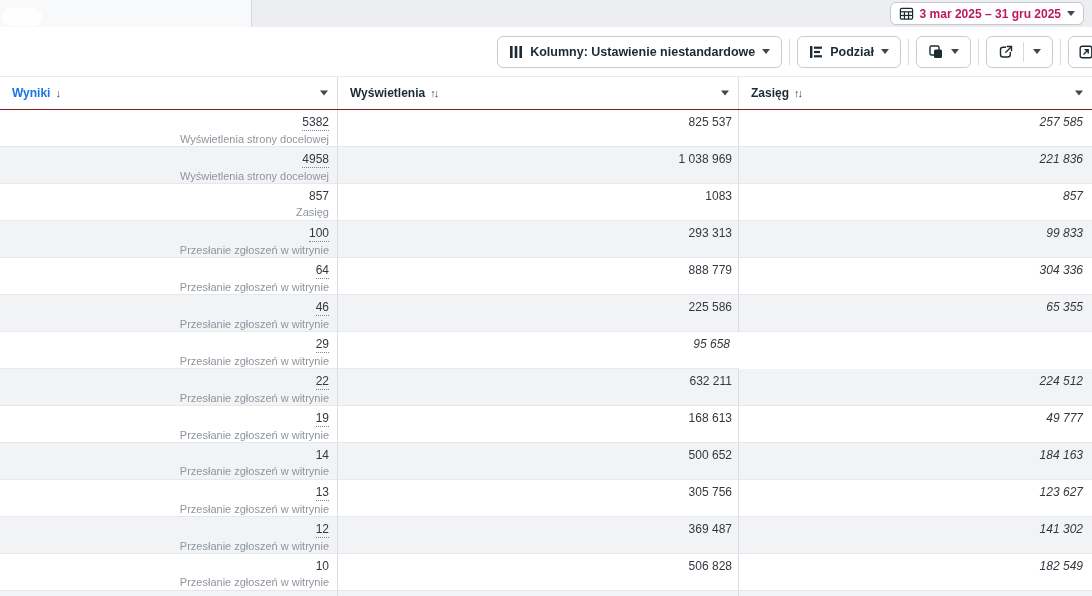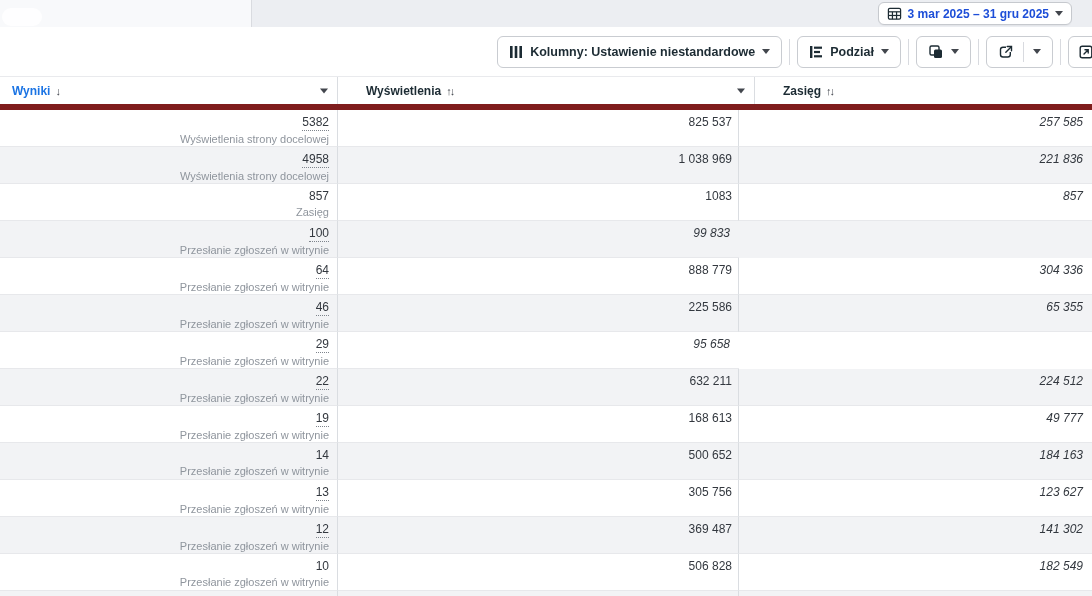--- a/index.html
+++ b/index.html
@@ -5,44 +5,44 @@
   * { margin:0; padding:0; box-sizing:border-box; }
   html,body { width:1092px; height:596px; overflow:hidden; background:#fff;
     font-family:"Liberation Sans","DejaVu Sans",sans-serif; color:#1c2b33; }
 
   
   .top-strip { position:relative; height:27px; width:100%; background:#eceef2; }
   .top-strip .left-tab { position:absolute; left:0; top:0; width:252px; height:27px;
     background:#f8f9fb; border-right:1px solid #d9dbe0; }
   .top-strip .blob { position:absolute; left:2px; top:8px; width:40px; height:18px;
     background:#ffffff; border-radius:10px; opacity:.85; }
-  .date-btn { position:absolute; right:20px; top:2px; height:23px; background:#fff;
+  .date-btn { position:absolute; right:8px; top:2px; height:23px; background:#fff;
     border:1px solid #c6c9ce; border-radius:6px; display:flex; align-items:center;
-    gap:6px; padding:0 8px; font-size:12px; font-weight:700; color:#1d4ed8;
+    gap:6px; padding:0 8px; font-size:12px; font-weight:700; color:#be185d;
     box-shadow:0 1px 1px rgba(0,0,0,.04); cursor:pointer; }
 
   
   .toolbar { height:50px; background:#fff; display:flex; align-items:center;
     justify-content:flex-end; gap:7px; padding-right:0; border-bottom:1px solid #e9eaed; }
   .tbtn { height:32px; display:flex; align-items:center; gap:7px; padding:8px 11px;
     border:1px solid #c9ccd1; border-radius:6px; background:#fff; font-size:12.5px;
     font-weight:600; color:#1c2b33; cursor:pointer; white-space:nowrap; }
   .tdivider { width:1px; height:26px; background:#d8dadf; }
   .tbtn .inner-div { width:1px; height:20px; background:#d8dadf; margin:0 2px; }
   .tbtn.cut { margin-right:-12px; padding:0 9px; }
 
   .caret { width:0; height:0; border-left:4px solid transparent;
     border-right:4px solid transparent; border-top:5px solid #42464d; display:inline-block; }
 
   .icon { display:inline-flex; align-items:center; justify-content:center; }
 
   
   .grid { width:1092px; }
   .thead { display:grid; grid-template-columns:338px 401px 353px; height:33px;
-    background:#fff; border-bottom:6px solid #7f1d1d;gap:16px; }
+    background:#fff; border-bottom:1px solid #7f1d1d; }
   .hcell { position:relative; display:flex; align-items:center; gap:5px;
     padding-left:12px; font-size:12px; font-weight:700; border-right:1px solid #dadde1; }
   .hcell:last-child { border-right:none; }
   .hcell .hlabel-blue { color:#1b74e4; cursor:pointer; }
   .hcell .sort { font-size:11px; color:#42464d; letter-spacing:-2px; font-weight:400; }
   .hcell .hcaret { position:absolute; right:9px; top:50%; transform:translateY(-50%); cursor:pointer; }
 
   .trow { display:grid; grid-template-columns:338px 401px 353px; height:37px; }
   .trow.odd { background:#f2f3f5; }
   .trow .cell { border-right:1px solid #dadde1; border-bottom:1px solid #e7e8eb;
@@ -201,20 +201,23 @@
     <div class="cell c3">
       <span class="num">857</span>
     </div>
   </div>
 
   <div class="trow odd">
     <div class="cell c1">
       <span class="num u">100</span>
       <span class="sub">Przesłanie zgłoszeń w witrynie</span>
     </div>
+    <div class="cell c2">
+      <span class="num">293 313</span>
+    </div>
     <div class="cell c3">
       <span class="num">99 833</span>
     </div>
   </div>
 
   <div class="trow">
     <div class="cell c1">
       <span class="num u">64</span>
       <span class="sub">Przesłanie zgłoszeń w witrynie</span>
     </div>

